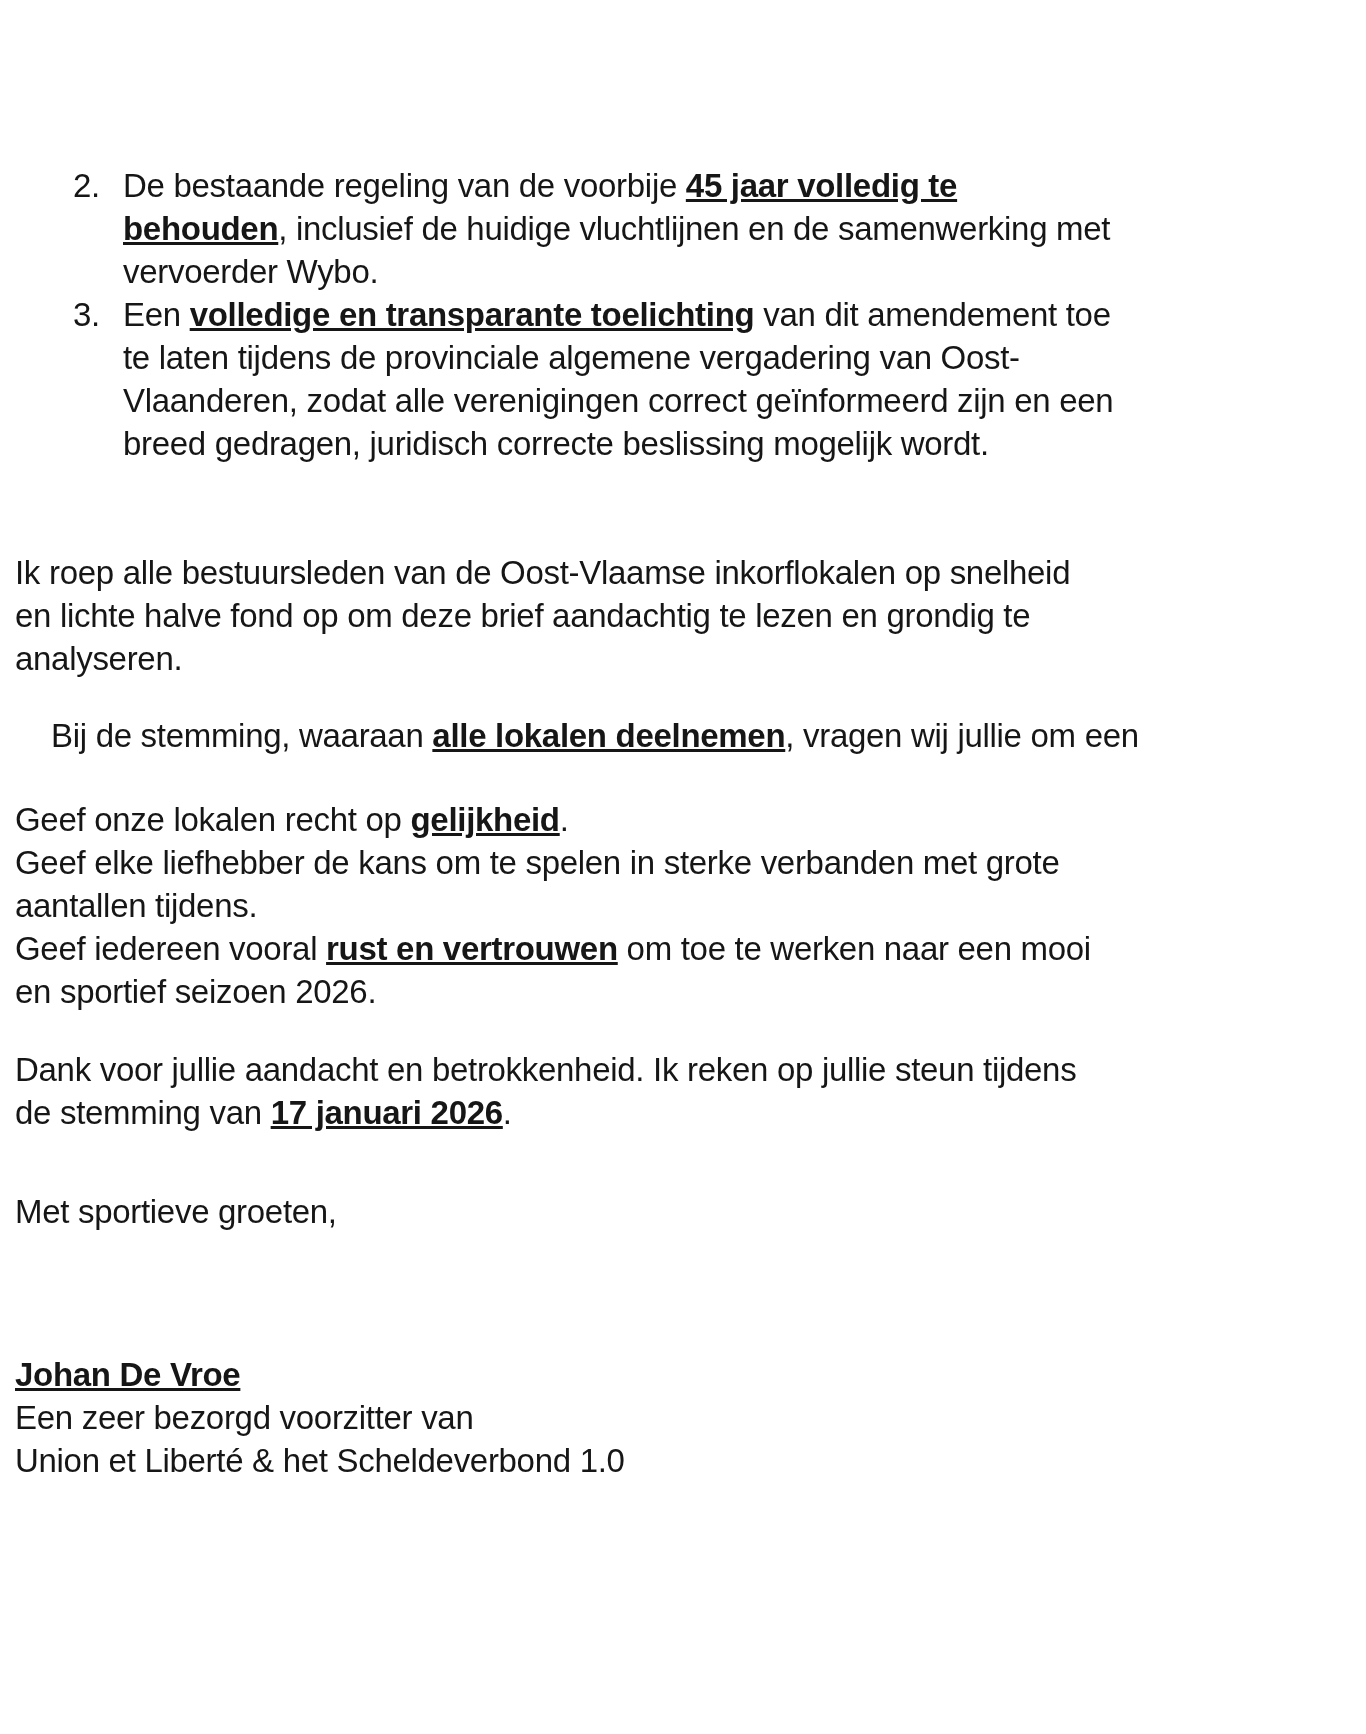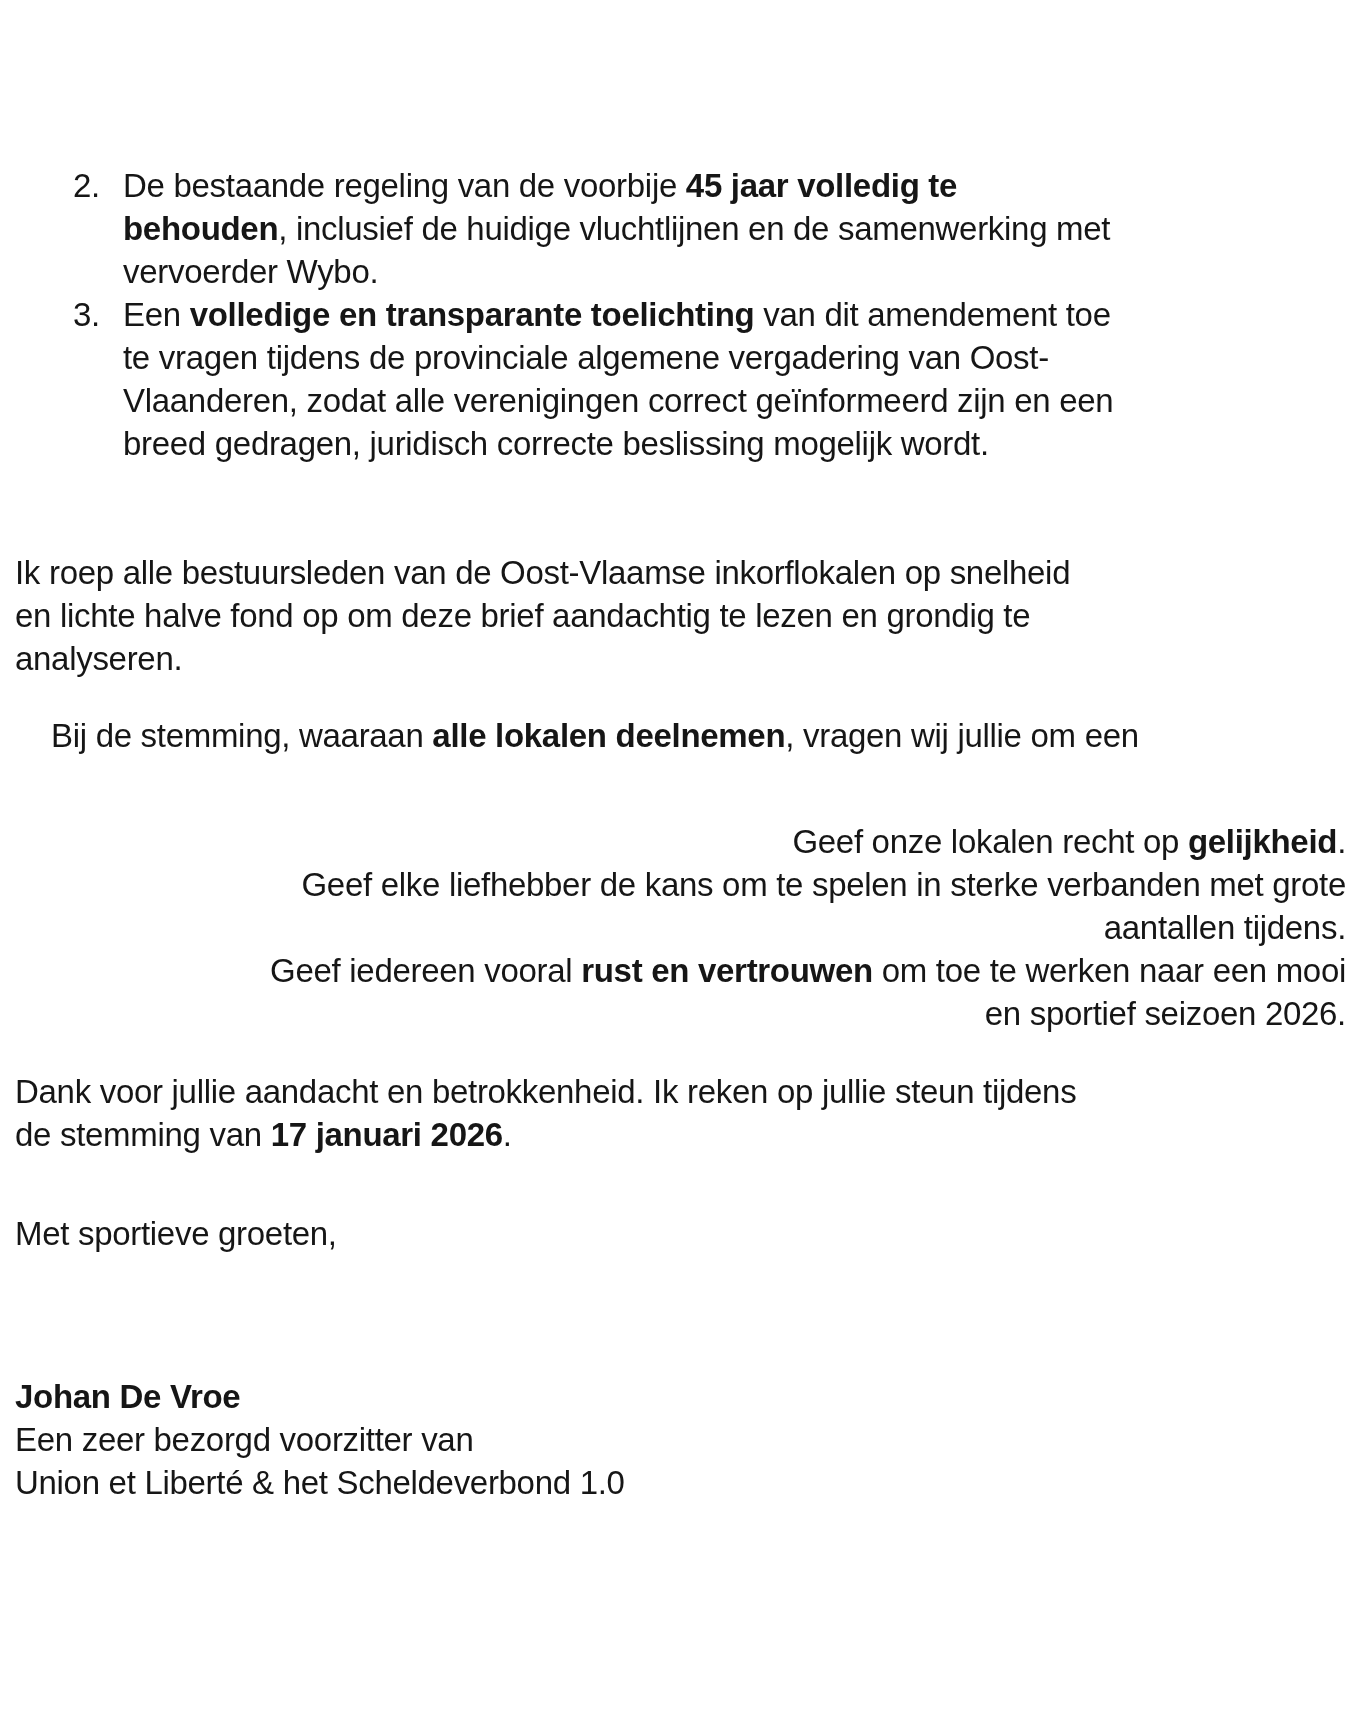--- a/index.html
+++ b/index.html
@@ -23,20 +23,21 @@
     font-size: 33px;
     line-height: 43px;
     letter-spacing: -0.3px;
   }
   .line {
     display: block;
     white-space: nowrap;
   }
   .b {
     font-weight: 700;
+    text-decoration: underline;
   }
   .paragraph {
     margin: 0;
   }
   .list-item {
     position: relative;
     padding-left: 108px; 
     margin: 0;
   }
   .list-number {
@@ -55,34 +56,34 @@
         <div>
           <span class="line"><span>De bestaande regeling van de voorbije </span><span class="b">45 jaar volledig te</span></span>
           <span class="line"><span class="b">behouden</span><span>, inclusief de huidige vluchtlijnen en de samenwerking met</span></span>
           <span class="line"><span>vervoerder Wybo.</span></span>
         </div>
       </div>
       <div class="list-item" style="margin-top: 0px;">
         <span class="list-number">3.</span>
         <div>
           <span class="line"><span>Een </span><span class="b">volledige en transparante toelichting</span><span> van dit amendement toe</span></span>
-          <span class="line"><span>te vragen tijdens de provinciale algemene vergadering van Oost-</span></span>
+          <span class="line"><span>te laten tijdens de provinciale algemene vergadering van Oost-</span></span>
           <span class="line"><span>Vlaanderen, zodat alle verenigingen correct geïnformeerd zijn en een</span></span>
           <span class="line"><span>breed gedragen, juridisch correcte beslissing mogelijk wordt.</span></span>
         </div>
       </div>
       <p class="paragraph" style="margin-top: 86px;">
         <span class="line"><span>Ik roep alle bestuursleden van de Oost-Vlaamse inkorflokalen op snelheid</span></span>
         <span class="line"><span>en lichte halve fond op om deze brief aandachtig te lezen en grondig te</span></span>
         <span class="line"><span>analyseren.</span></span>
       </p>
       <p class="paragraph" style="margin-top: 34px; margin-left: 36px;">
         <span class="line"><span>Bij de stemming, waaraan </span><span class="b">alle lokalen deelnemen</span><span>, vragen wij jullie om een</span></span>
       </p>
-      <p class="paragraph" style="margin-top: 63px; text-align: right;">
+      <p class="paragraph" style="margin-top: 41px;">
         <span class="line"><span>Geef onze lokalen recht op </span><span class="b">gelijkheid</span><span>.</span></span>
         <span class="line"><span>Geef elke liefhebber de kans om te spelen in sterke verbanden met grote</span></span>
         <span class="line"><span>aantallen tijdens.</span></span>
         <span class="line"><span>Geef iedereen vooral </span><span class="b">rust en vertrouwen</span><span> om toe te werken naar een mooi</span></span>
         <span class="line"><span>en sportief seizoen 2026.</span></span>
       </p>
       <p class="paragraph" style="margin-top: 35px;">
         <span class="line"><span>Dank voor jullie aandacht en betrokkenheid. Ik reken op jullie steun tijdens</span></span>
         <span class="line"><span>de stemming van </span><span class="b">17 januari 2026</span><span>.</span></span>
       </p>

